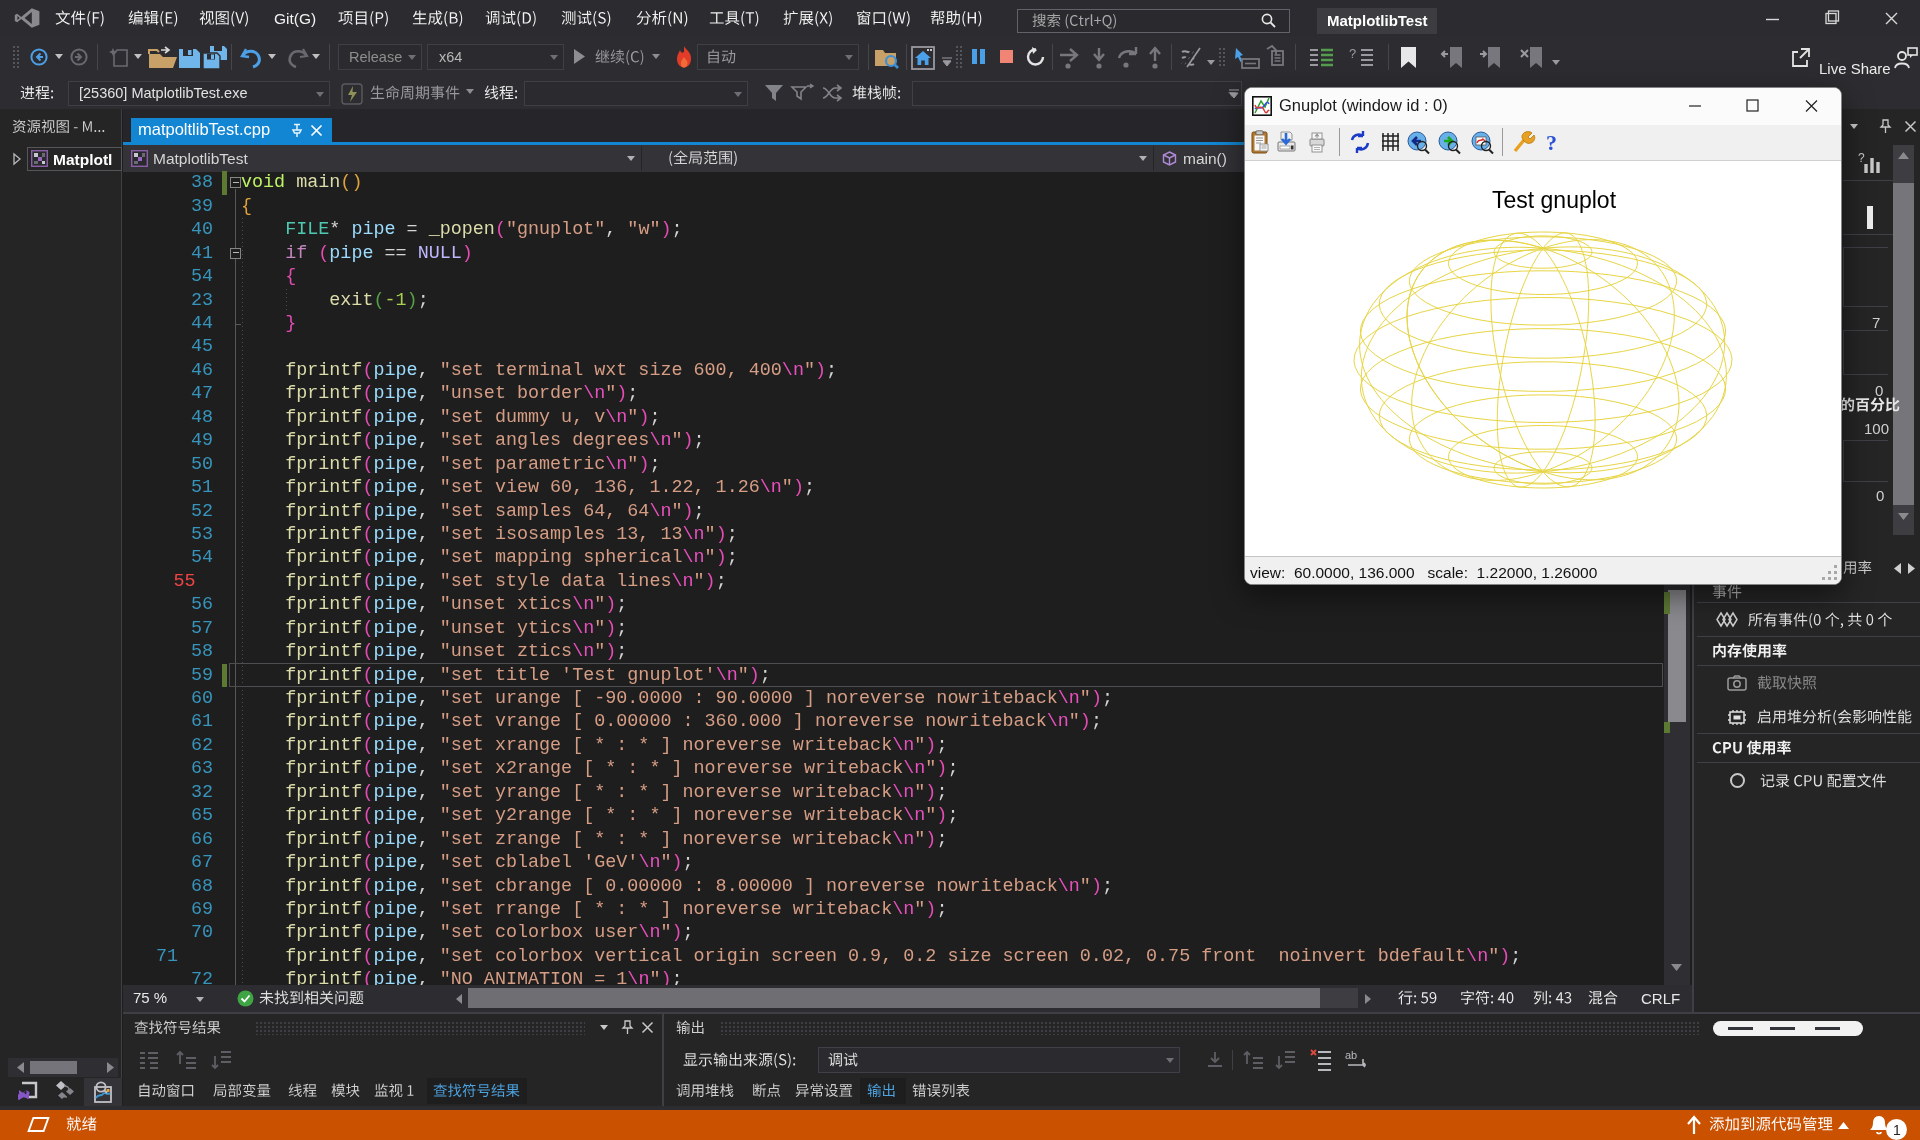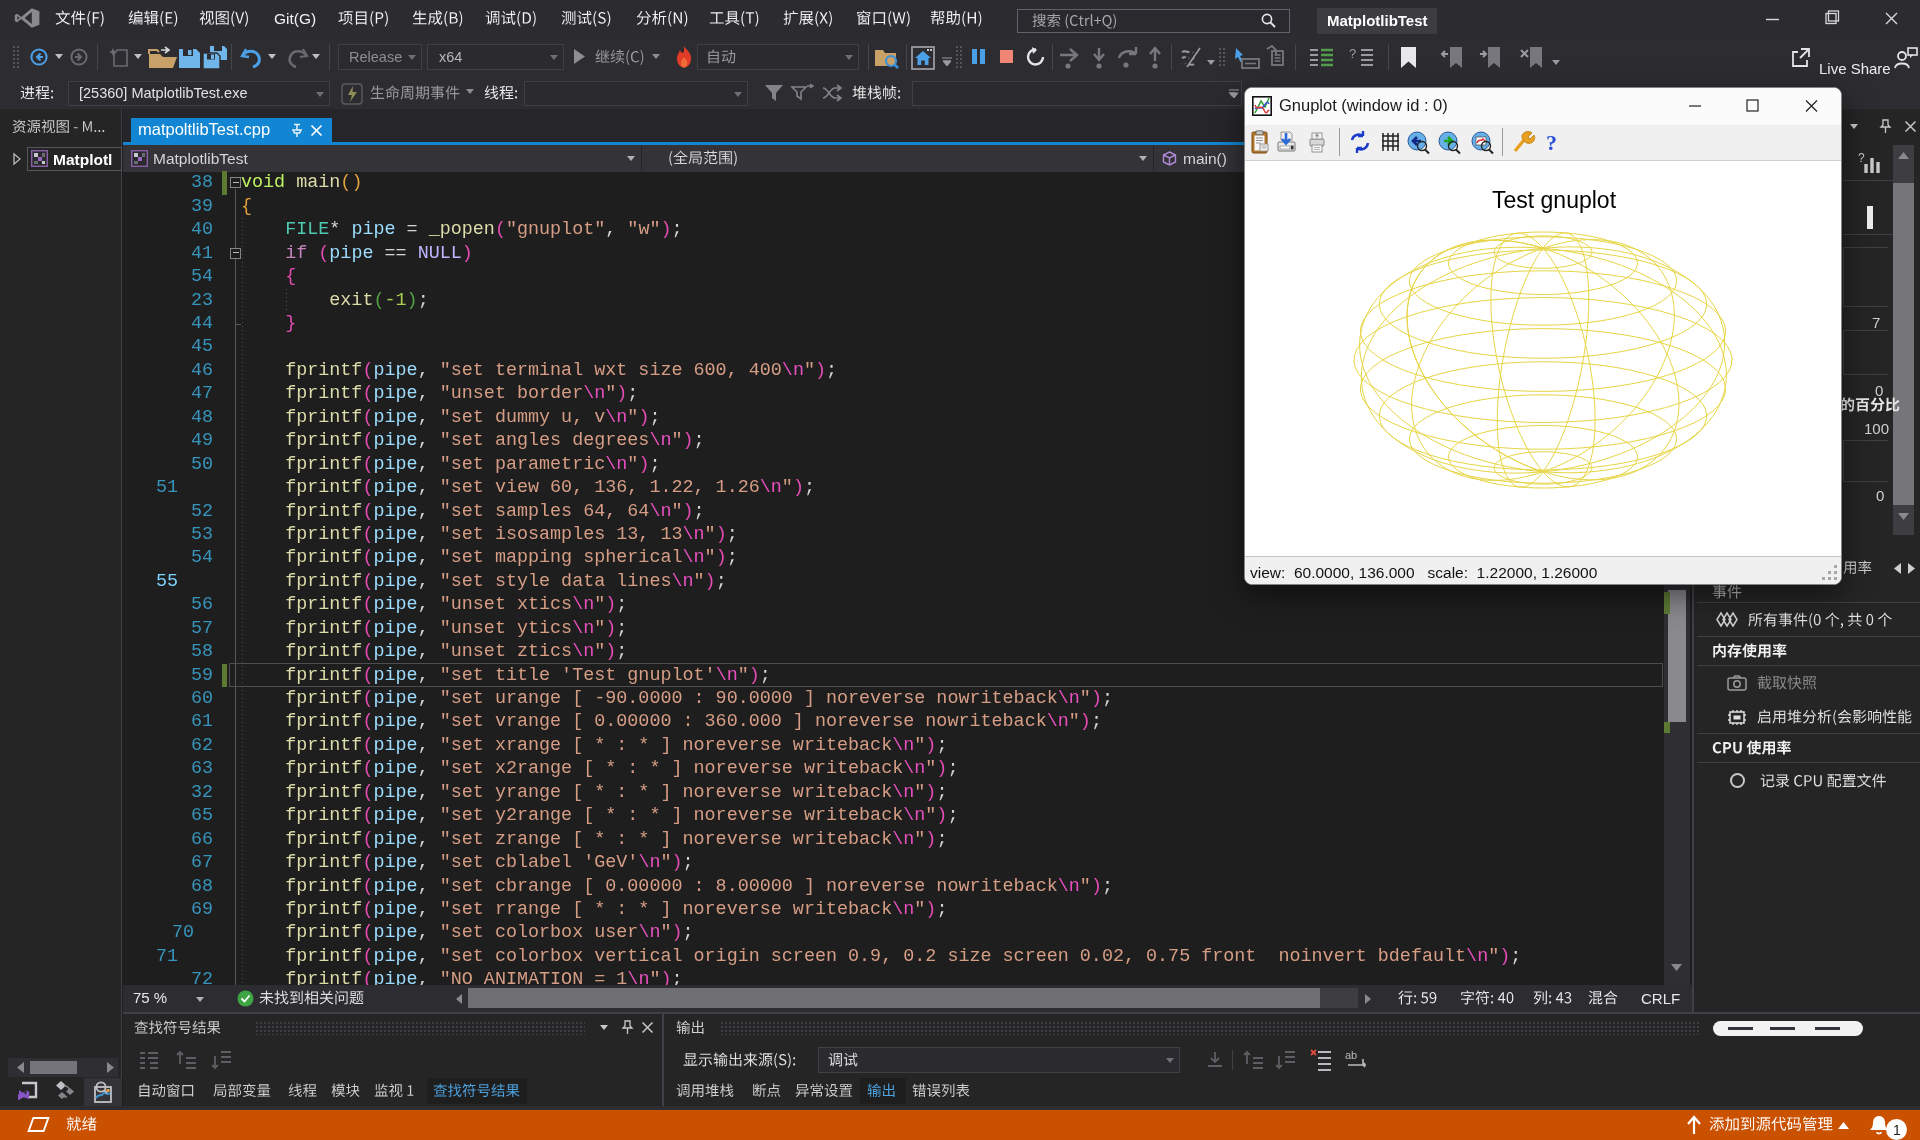--- a/index.html
+++ b/index.html
@@ -430,40 +430,40 @@
     <div style="position:absolute;top:241.6px;left:156px;width:57px;text-align:right;color:#3795bd">41</div>
     <div style="position:absolute;top:265.1px;left:156px;width:57px;text-align:right;color:#3795bd">54</div>
     <div style="position:absolute;top:288.5px;left:156px;width:57px;text-align:right;color:#3795bd">23</div>
     <div style="position:absolute;top:311.9px;left:156px;width:57px;text-align:right;color:#3795bd">44</div>
     <div style="position:absolute;top:335.4px;left:156px;width:57px;text-align:right;color:#3795bd">45</div>
     <div style="position:absolute;top:358.8px;left:156px;width:57px;text-align:right;color:#3795bd">46</div>
     <div style="position:absolute;top:382.3px;left:156px;width:57px;text-align:right;color:#3795bd">47</div>
     <div style="position:absolute;top:405.7px;left:156px;width:57px;text-align:right;color:#3795bd">48</div>
     <div style="position:absolute;top:429.1px;left:156px;width:57px;text-align:right;color:#3795bd">49</div>
     <div style="position:absolute;top:452.6px;left:156px;width:57px;text-align:right;color:#3795bd">50</div>
-    <div style="position:absolute;top:476.0px;left:156px;width:57px;text-align:left;color:#3795bd">51</div>
+    <div style="position:absolute;top:476.0px;left:156px;width:57px;text-align:right;color:#3795bd">51</div>
     <div style="position:absolute;top:499.5px;left:156px;width:57px;text-align:right;color:#3795bd">52</div>
     <div style="position:absolute;top:522.9px;left:156px;width:57px;text-align:right;color:#3795bd">53</div>
     <div style="position:absolute;top:546.3px;left:156px;width:57px;text-align:right;color:#3795bd">54</div>
-    <div style="position:absolute;top:569.8px;left:156px;width:57px;text-align:left;color:#7dd3fc">55</div>
+    <div style="position:absolute;top:569.8px;left:156px;width:57px;text-align:center;color:#ef4444">55</div>
     <div style="position:absolute;top:593.2px;left:156px;width:57px;text-align:right;color:#3795bd">56</div>
     <div style="position:absolute;top:616.7px;left:156px;width:57px;text-align:right;color:#3795bd">57</div>
     <div style="position:absolute;top:640.1px;left:156px;width:57px;text-align:right;color:#3795bd">58</div>
     <div style="position:absolute;top:663.5px;left:156px;width:57px;text-align:right;color:#3795bd">59</div>
     <div style="position:absolute;top:687.0px;left:156px;width:57px;text-align:right;color:#3795bd">60</div>
     <div style="position:absolute;top:710.4px;left:156px;width:57px;text-align:right;color:#3795bd">61</div>
     <div style="position:absolute;top:733.9px;left:156px;width:57px;text-align:right;color:#3795bd">62</div>
     <div style="position:absolute;top:757.3px;left:156px;width:57px;text-align:right;color:#3795bd">63</div>
     <div style="position:absolute;top:780.7px;left:156px;width:57px;text-align:right;color:#3795bd">32</div>
     <div style="position:absolute;top:804.2px;left:156px;width:57px;text-align:right;color:#3795bd">65</div>
     <div style="position:absolute;top:827.6px;left:156px;width:57px;text-align:right;color:#3795bd">66</div>
     <div style="position:absolute;top:851.1px;left:156px;width:57px;text-align:right;color:#3795bd">67</div>
     <div style="position:absolute;top:874.5px;left:156px;width:57px;text-align:right;color:#3795bd">68</div>
     <div style="position:absolute;top:897.9px;left:156px;width:57px;text-align:right;color:#3795bd">69</div>
-    <div style="position:absolute;top:921.4px;left:172px;width:57px;color:#3795bd">70</div>
+    <div style="position:absolute;top:921.4px;left:156px;width:57px;text-align:right;color:#3795bd">70</div>
     <div style="position:absolute;top:944.8px;left:156px;width:57px;color:#3795bd">71</div>
     <div style="position:absolute;top:968.3px;left:156px;width:57px;text-align:right;color:#3795bd">72</div>
   </div>
 <div class="abs" style="left:222px;top:171.3px;width:5px;height:23.44px;background:#5d7a33"></div>
 <div class="abs" style="left:222px;top:663.5px;width:5px;height:23.44px;background:#5d7a33"></div>
 <div class="abs" style="left:235px;top:189.3px;width:1px;height:795.7px;background:#585858"></div>
 <div class="abs" style="left:230px;top:177.3px;width:11px;height:11px;border:1px solid #858585;background:#1e1e1e"></div>
 <div class="abs" style="left:232.5px;top:181.8px;width:6px;height:1px;background:#b8b8b8"></div>
 <div class="abs" style="left:235px;top:259.6px;width:1px;height:64.3px;background:#585858"></div>
 <div class="abs" style="left:235px;top:323.9px;width:6px;height:1px;background:#585858"></div>

